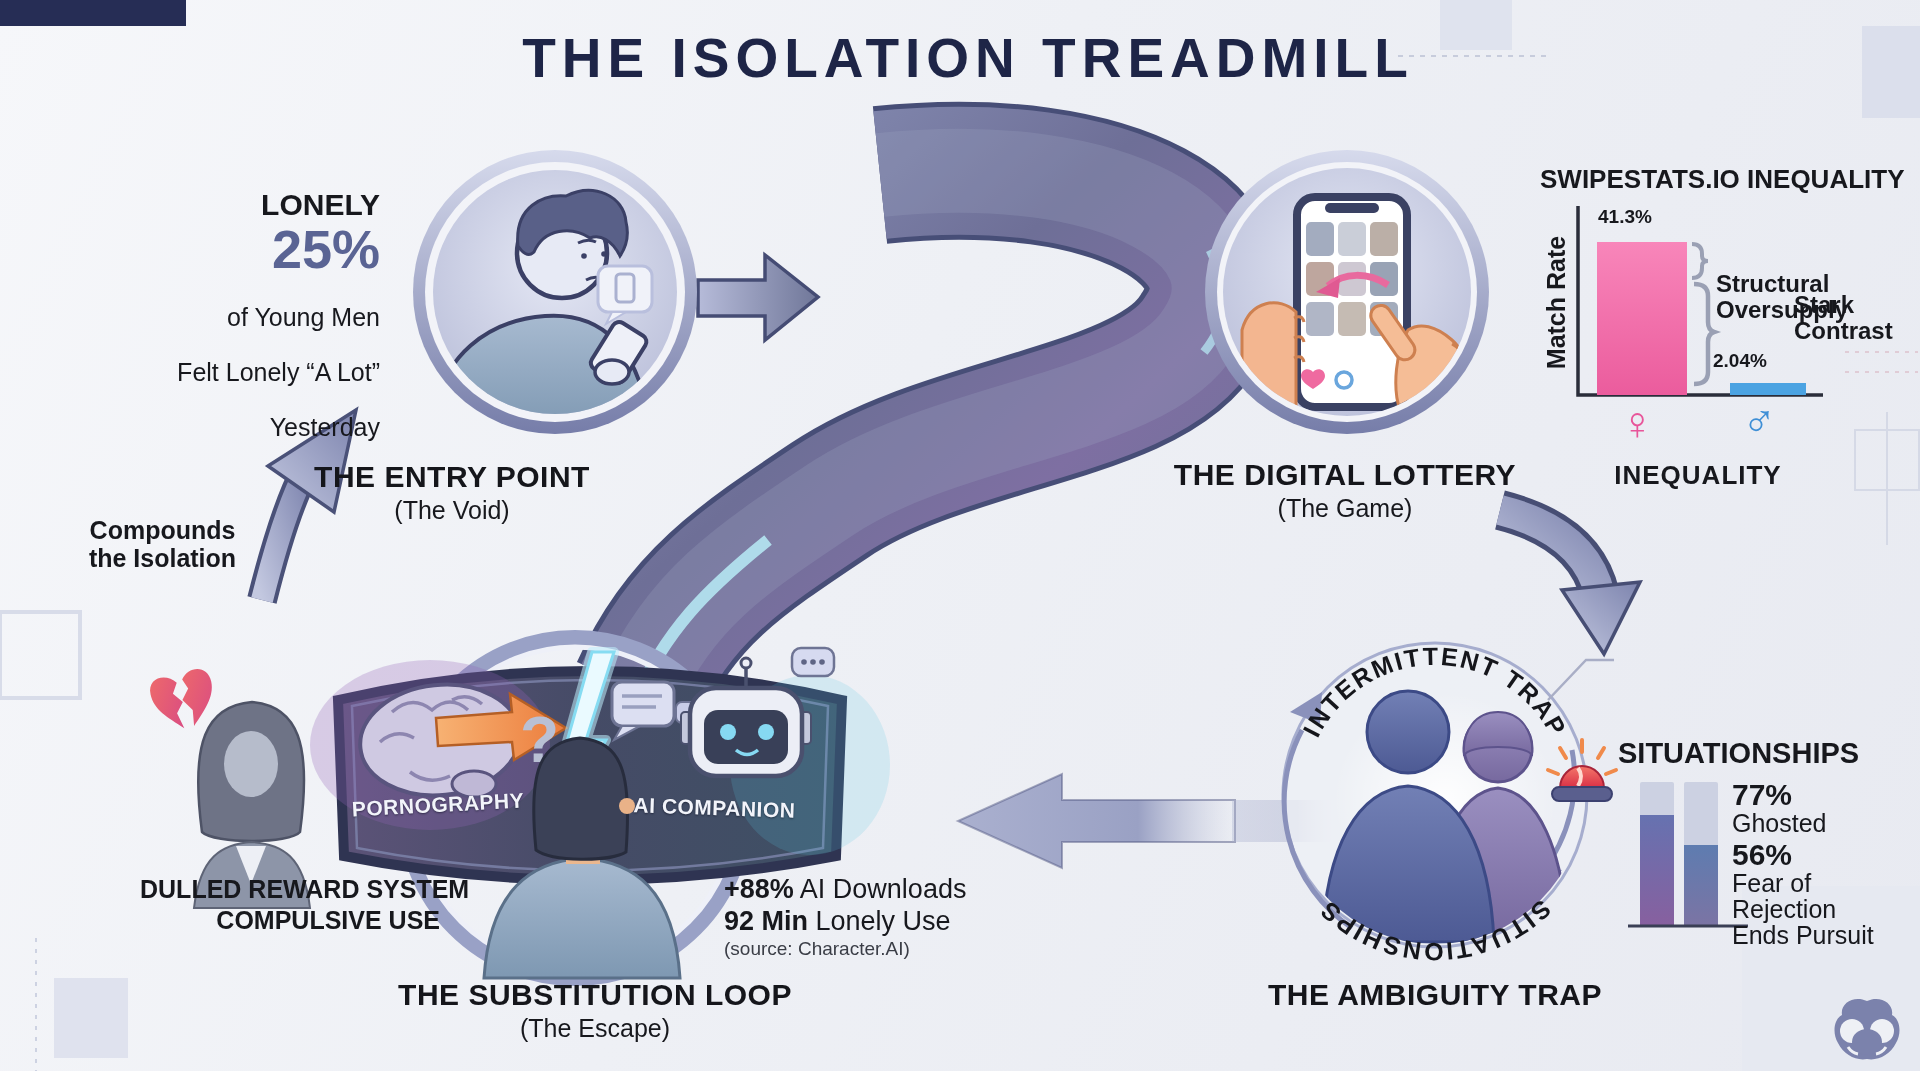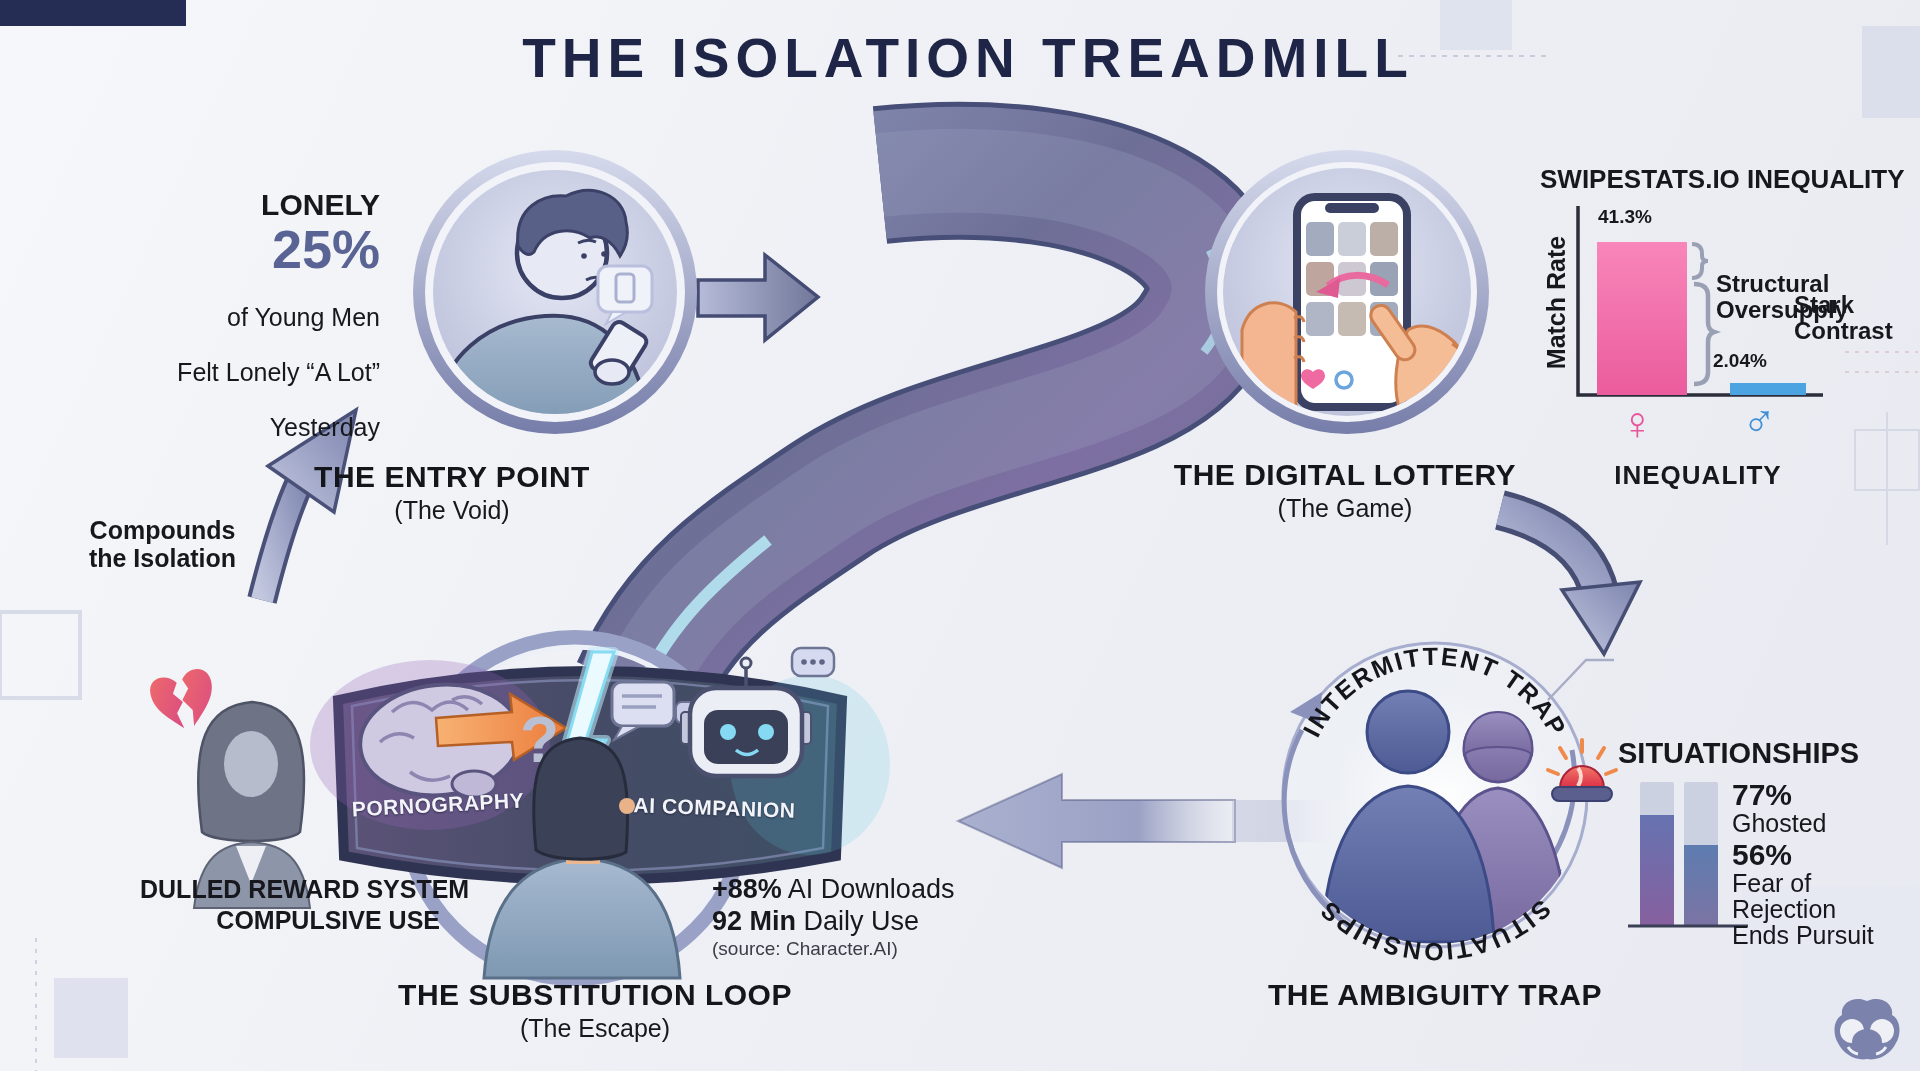--- a/index.html
+++ b/index.html
@@ -20,21 +20,21 @@
   .bar-val{font-size:19px;font-weight:800;}
   .anno{font-size:24px;font-weight:700;line-height:1.1;}
   .gender{font-size:46px;font-weight:700;line-height:1;}
   .ineq{font-size:26px;font-weight:800;letter-spacing:1px;}
   .panel-h{font-size:29px;font-weight:800;line-height:1.1;}
   .stat-big{font-size:30px;font-weight:800;line-height:1.0;}
   .stat-sm{font-size:25px;font-weight:500;line-height:1.04;}
   .screen-label{font-size:21px;font-weight:800;color:#f2f4fa;letter-spacing:.5px;
     text-shadow:0 1px 2px rgba(10,12,30,.55);}
   .dulled{font-size:25px;font-weight:800;line-height:1.22;}
-  .aistat{font-size:27px;font-weight:500;line-height:1.18;}
+  .aistat{font-size:27px;font-weight:500;line-height:1.18;margin-left:12px;}
   .aistat b{font-weight:800;}
   .source{font-size:19px;font-weight:500;color:#3a3d46;}
   .matchrate{font-size:25px;font-weight:600;}
 </style>
 </head>
 <body>
 
 <div class="canvas">
 
 <svg width="1920" height="1071" viewBox="0 0 1920 1071" style="position:absolute;left:0;top:0;">
@@ -406,19 +406,19 @@
 <div class="t h1 center" style="left:1250px;top:978px;width:370px;">THE AMBIGUITY TRAP</div>
 
 <div class="t screen-label center" style="left:348px;top:793px;width:180px;transform:rotate(-3deg);">PORNOGRAPHY</div>
 <div class="t screen-label center" style="left:622px;top:796px;width:185px;transform:rotate(2deg);">AI COMPANION</div>
 <div class="t dulled right" style="left:140px;top:874px;width:300px;">
   <div>DULLED REWARD SYSTEM</div>
   <div>COMPULSIVE USE</div>
 </div>
 <div class="t aistat" style="left:712px;top:874px;">
   <div><b>+88%</b><span> AI Downloads</span></div>
-  <div><b>92 Min</b><span> Daily Use</span></div>
+  <div><b>92 Min</b><span> Lonely Use</span></div>
   <div class="source">(source: Character.AI)</div>
 </div>
 <div class="t h1 center" style="left:395px;top:978px;width:400px;">THE SUBSTITUTION LOOP</div>
 <div class="t sub center" style="left:395px;top:1014px;width:400px;">(The Escape)</div>
 
 </div>
 
 </body></html>

